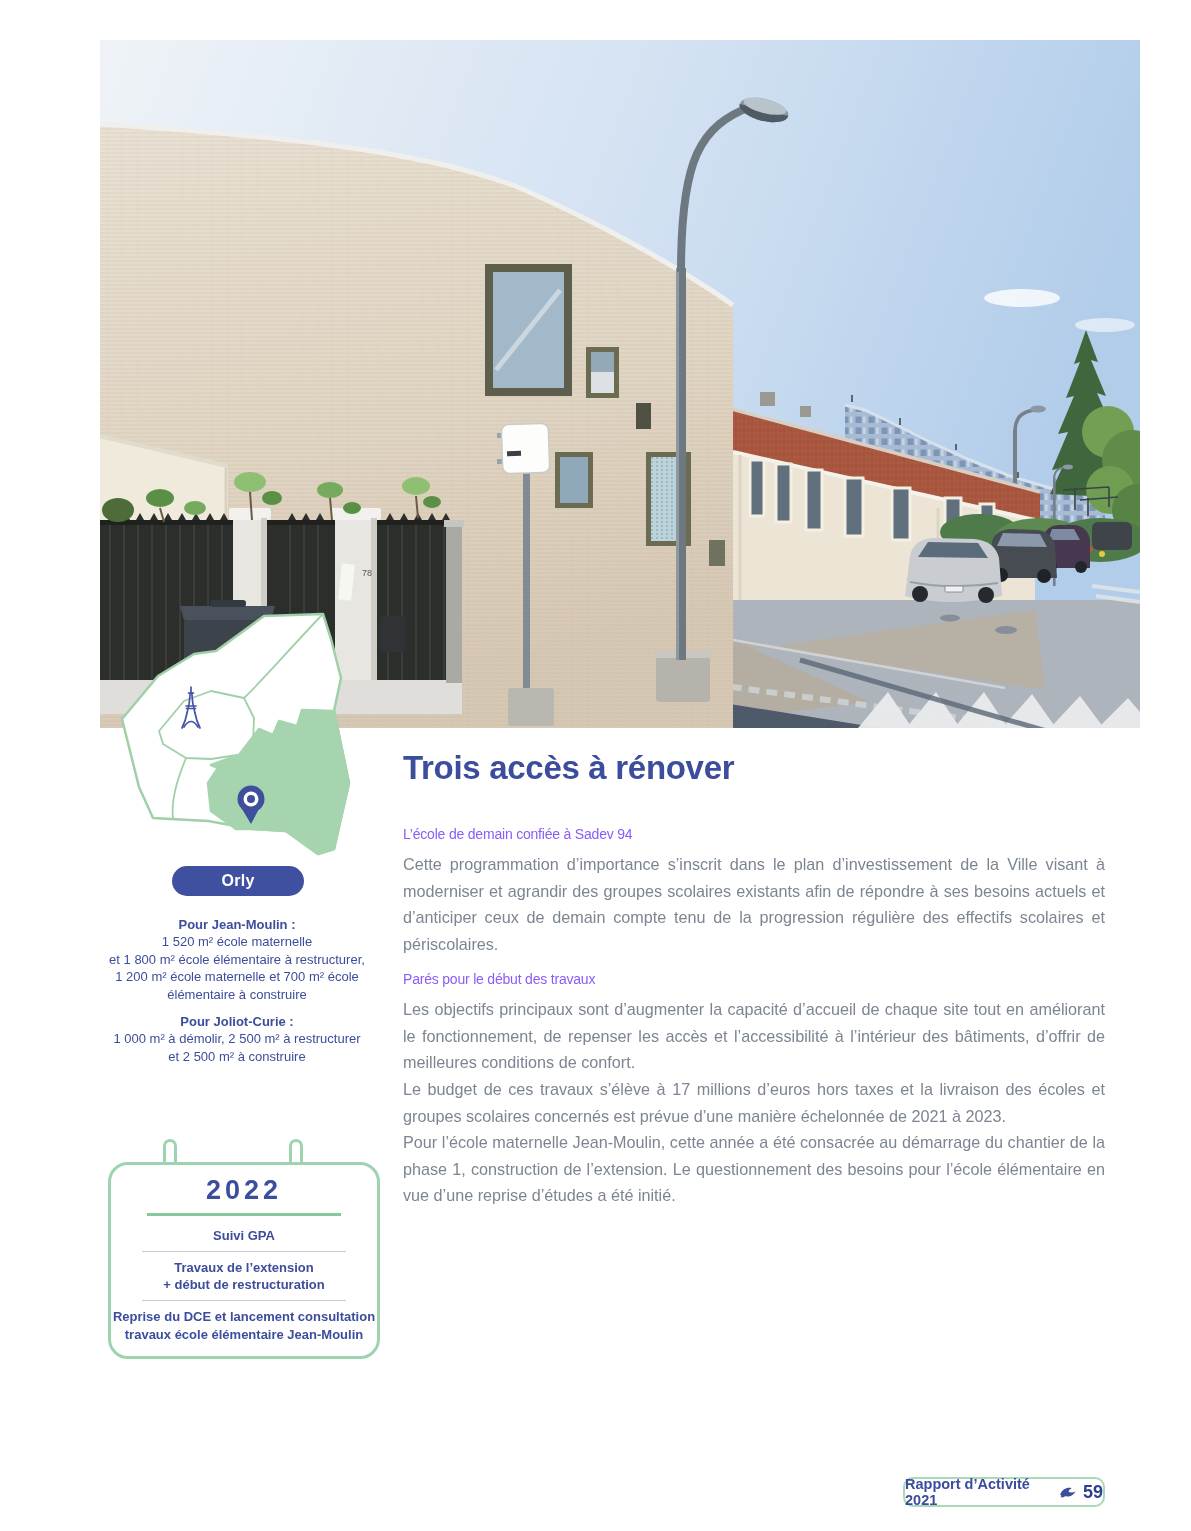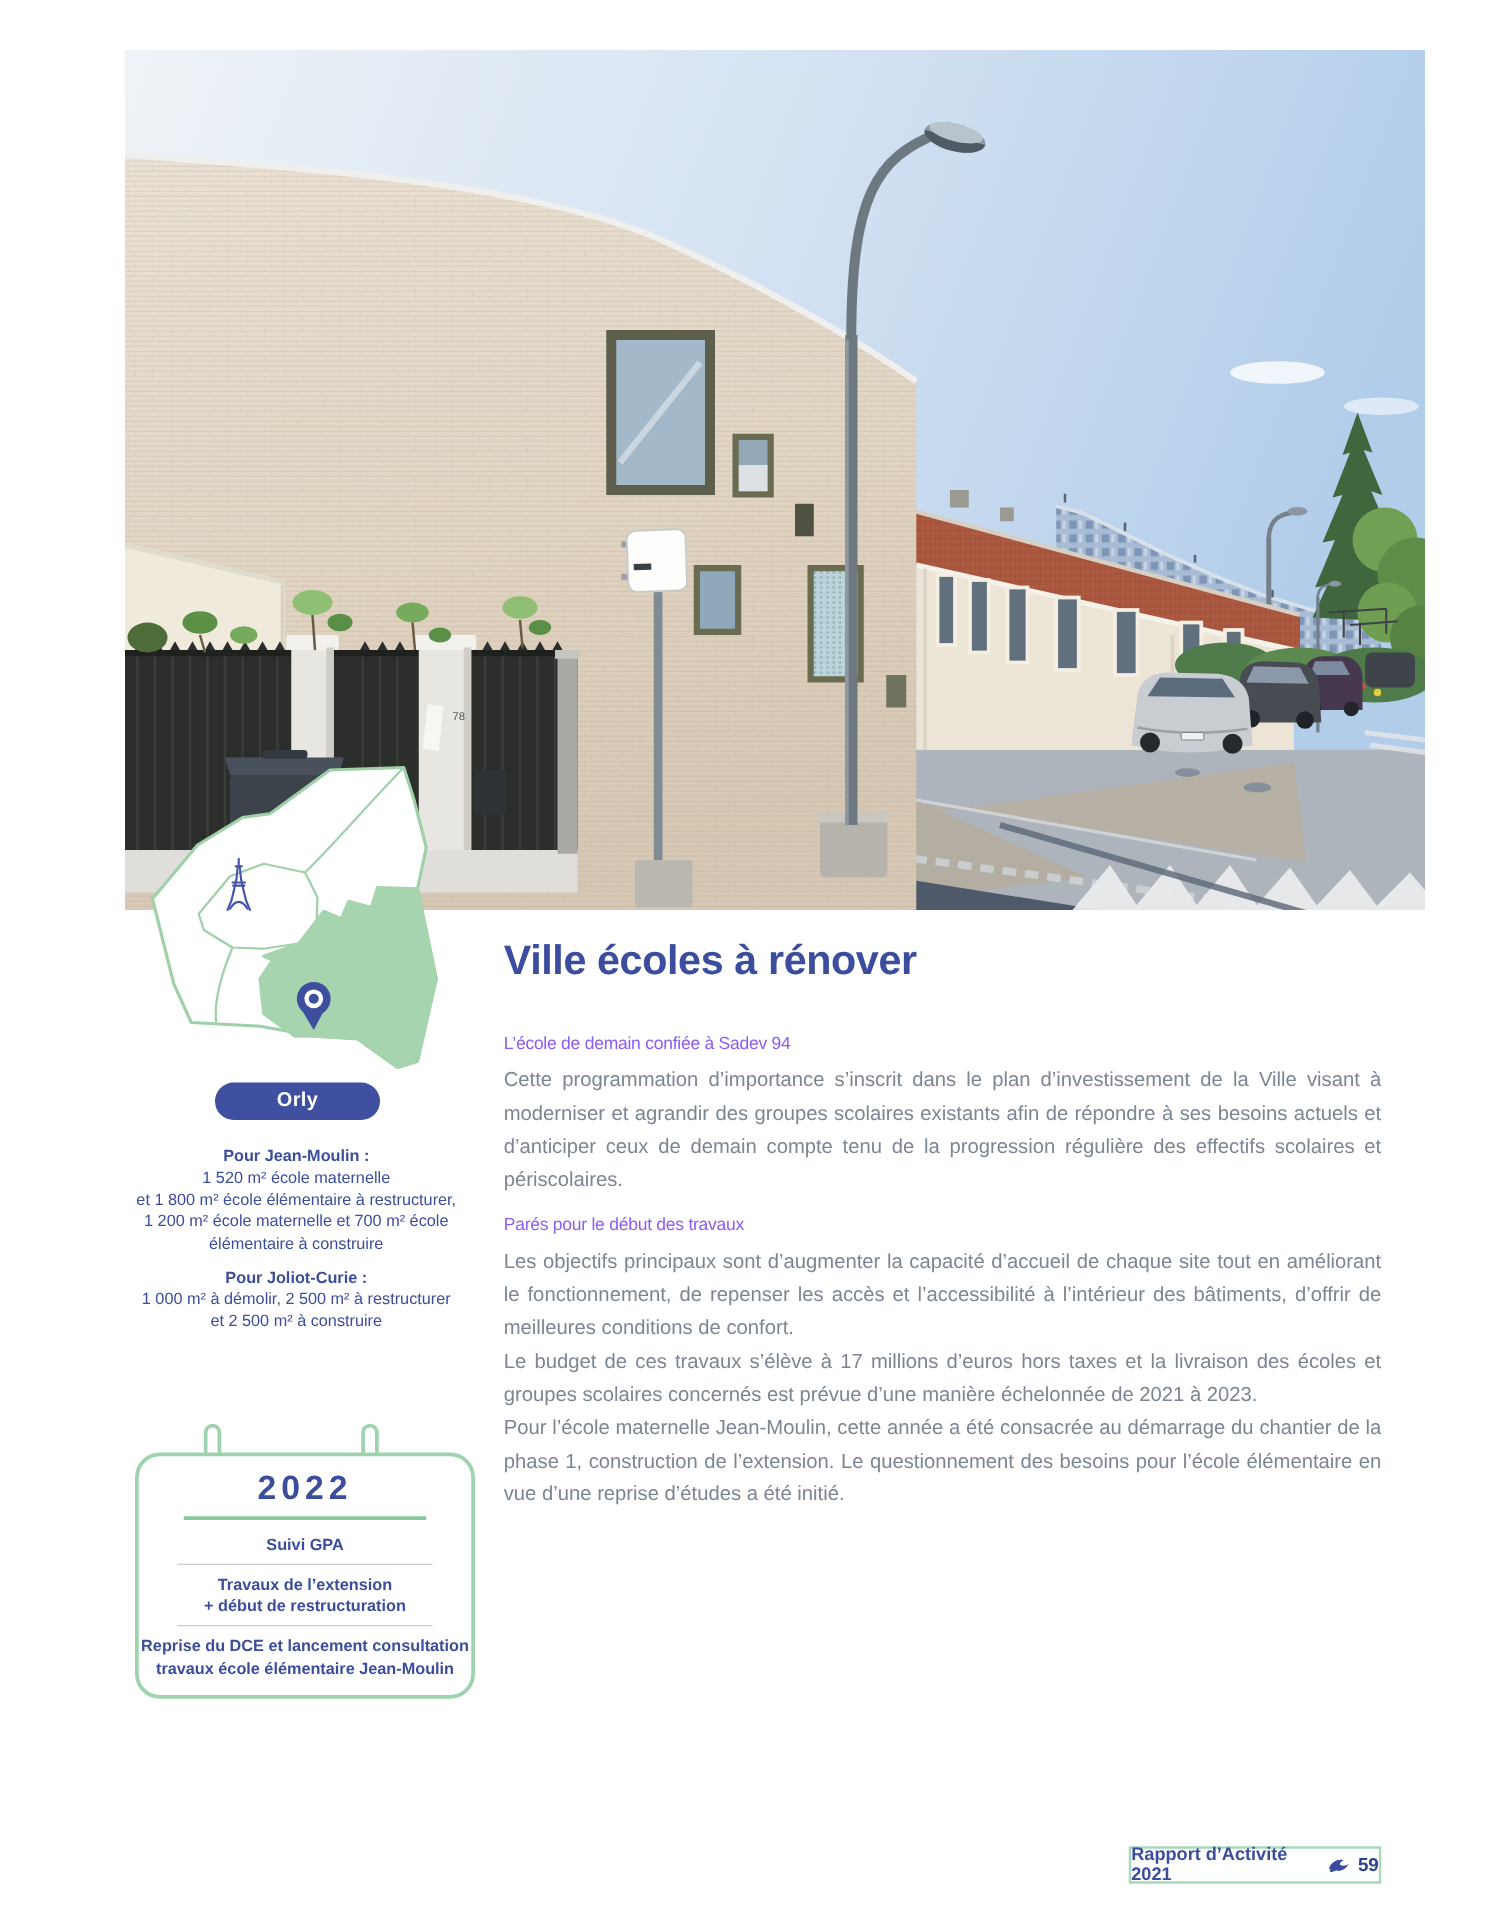--- a/index.html
+++ b/index.html
@@ -35,24 +35,24 @@
   .cal-item{font-size:13px;font-weight:700;color:#3c4d9b;line-height:1.32;white-space:pre-line;}
   .cal-div{width:204px;height:1px;background:#c9cbd9;margin:7px auto;}
 
   
   .main{left:403px;top:748px;width:702px;}
   .main h1{margin:0 0 38px;font-size:33px;line-height:40px;font-weight:800;color:#3b4d9c;letter-spacing:-.3px;}
   .main h2{margin:14px 0 9px;font-size:14px;font-weight:400;color:#8b5cf6;letter-spacing:-.2px;}
   .main p{margin:0;font-size:16.2px;line-height:1.64;color:#7c8591;text-align:justify;}
 
   
-  .footer{left:903px;top:1477px;width:202px;height:30px;border:2px solid #a9d8bb;border-radius:0;
+  .footer{left:903px;top:1477px;width:202px;height:30px;border:2px solid #a9d8bb;border-radius:10px;
     background:#ffffff;box-sizing:border-box;display:flex;align-items:center;justify-content:center;gap:6px;}
   .footer .lbl{font-size:14.5px;font-weight:700;color:#3b4d9c;}
-  .footer .pg{font-size:15px;font-weight:800;color:#2e3f8e;}
+  .footer .pg{font-size:18px;font-weight:800;color:#2e3f8e;}
 </style>
 </head>
 <body>
 
 <div id="page">
 
   <svg id="photo" class="abs" viewBox="0 0 1040 688">
     <defs>
       <linearGradient id="sky" x1="0" y1="0" x2="1" y2="0.25">
         <stop offset="0" stop-color="#eff3f7"></stop>
@@ -341,21 +341,21 @@
     <div class="cal-item">Suivi GPA</div>
     <div class="cal-div"></div>
     <div class="cal-item">Travaux de l’extension
 + début de restructuration</div>
     <div class="cal-div"></div>
     <div class="cal-item">Reprise du DCE et lancement consultation
 travaux école élémentaire Jean-Moulin</div>
   </div>
 
   <div class="abs main">
-    <h1>Ville écoles à rénover</h1>
+    <h1>Trois accès à rénover</h1>
 
     <h2>L’école de demain confiée à Sadev 94</h2>
     <p>Cette programmation d’importance s’inscrit dans le plan d’investissement de la Ville visant à moderniser et agrandir des groupes scolaires existants afin de répondre à ses besoins actuels et d’anticiper ceux de demain compte tenu de la progression régulière des effectifs scolaires et périscolaires.</p>
 
     <h2>Parés pour le début des travaux</h2>
     <p>Les objectifs principaux sont d’augmenter la capacité d’accueil de chaque site tout en améliorant le fonctionnement, de repenser les accès et l’accessibilité à l’intérieur des bâtiments, d’offrir de meilleures conditions de confort.</p>
     <p>Le budget de ces travaux s’élève à 17 millions d’euros hors taxes et la livraison des écoles et groupes scolaires concernés est prévue d’une manière échelonnée de 2021 à 2023.</p>
     <p>Pour l’école maternelle Jean-Moulin, cette année a été consacrée au démarrage du chantier de la phase 1, construction de l’extension. Le questionnement des besoins pour l’école élémentaire en vue d’une reprise d’études a été initié.</p>
   </div>
 

